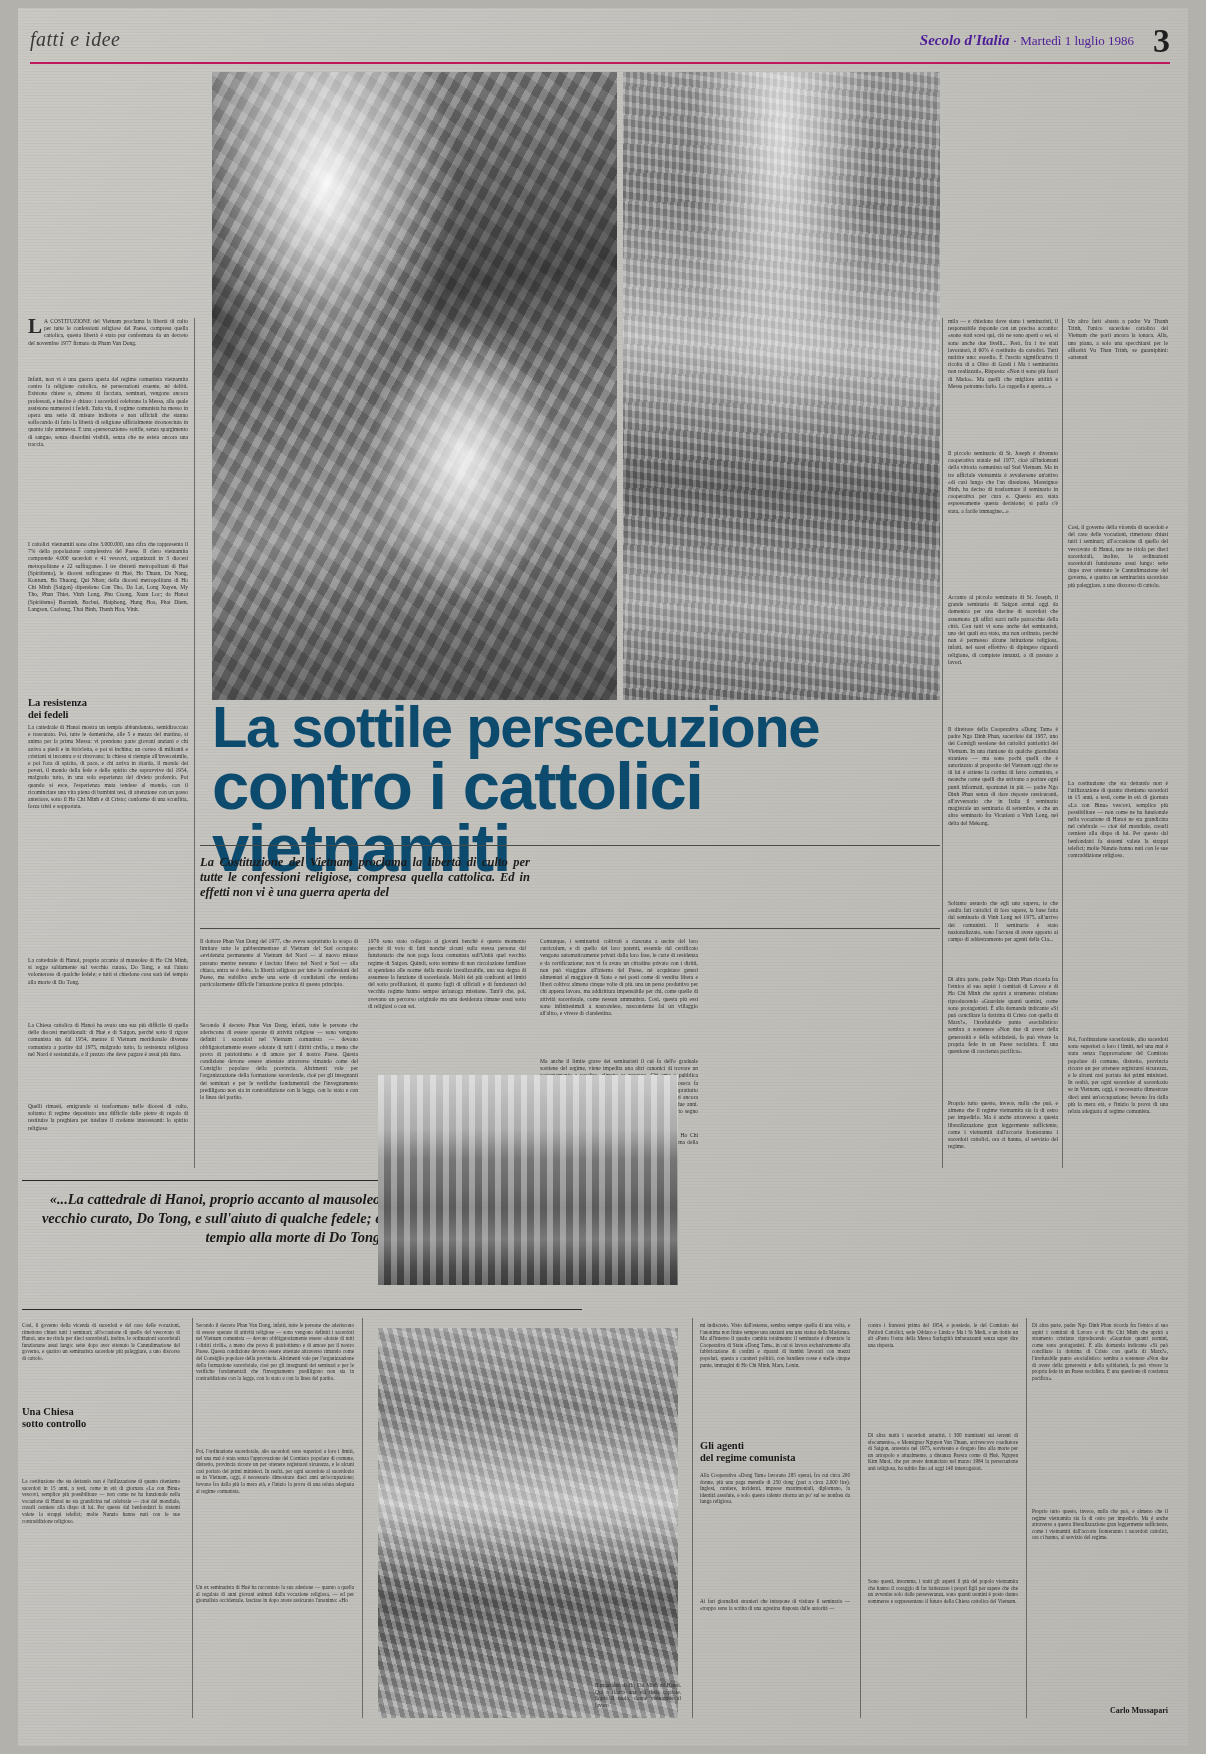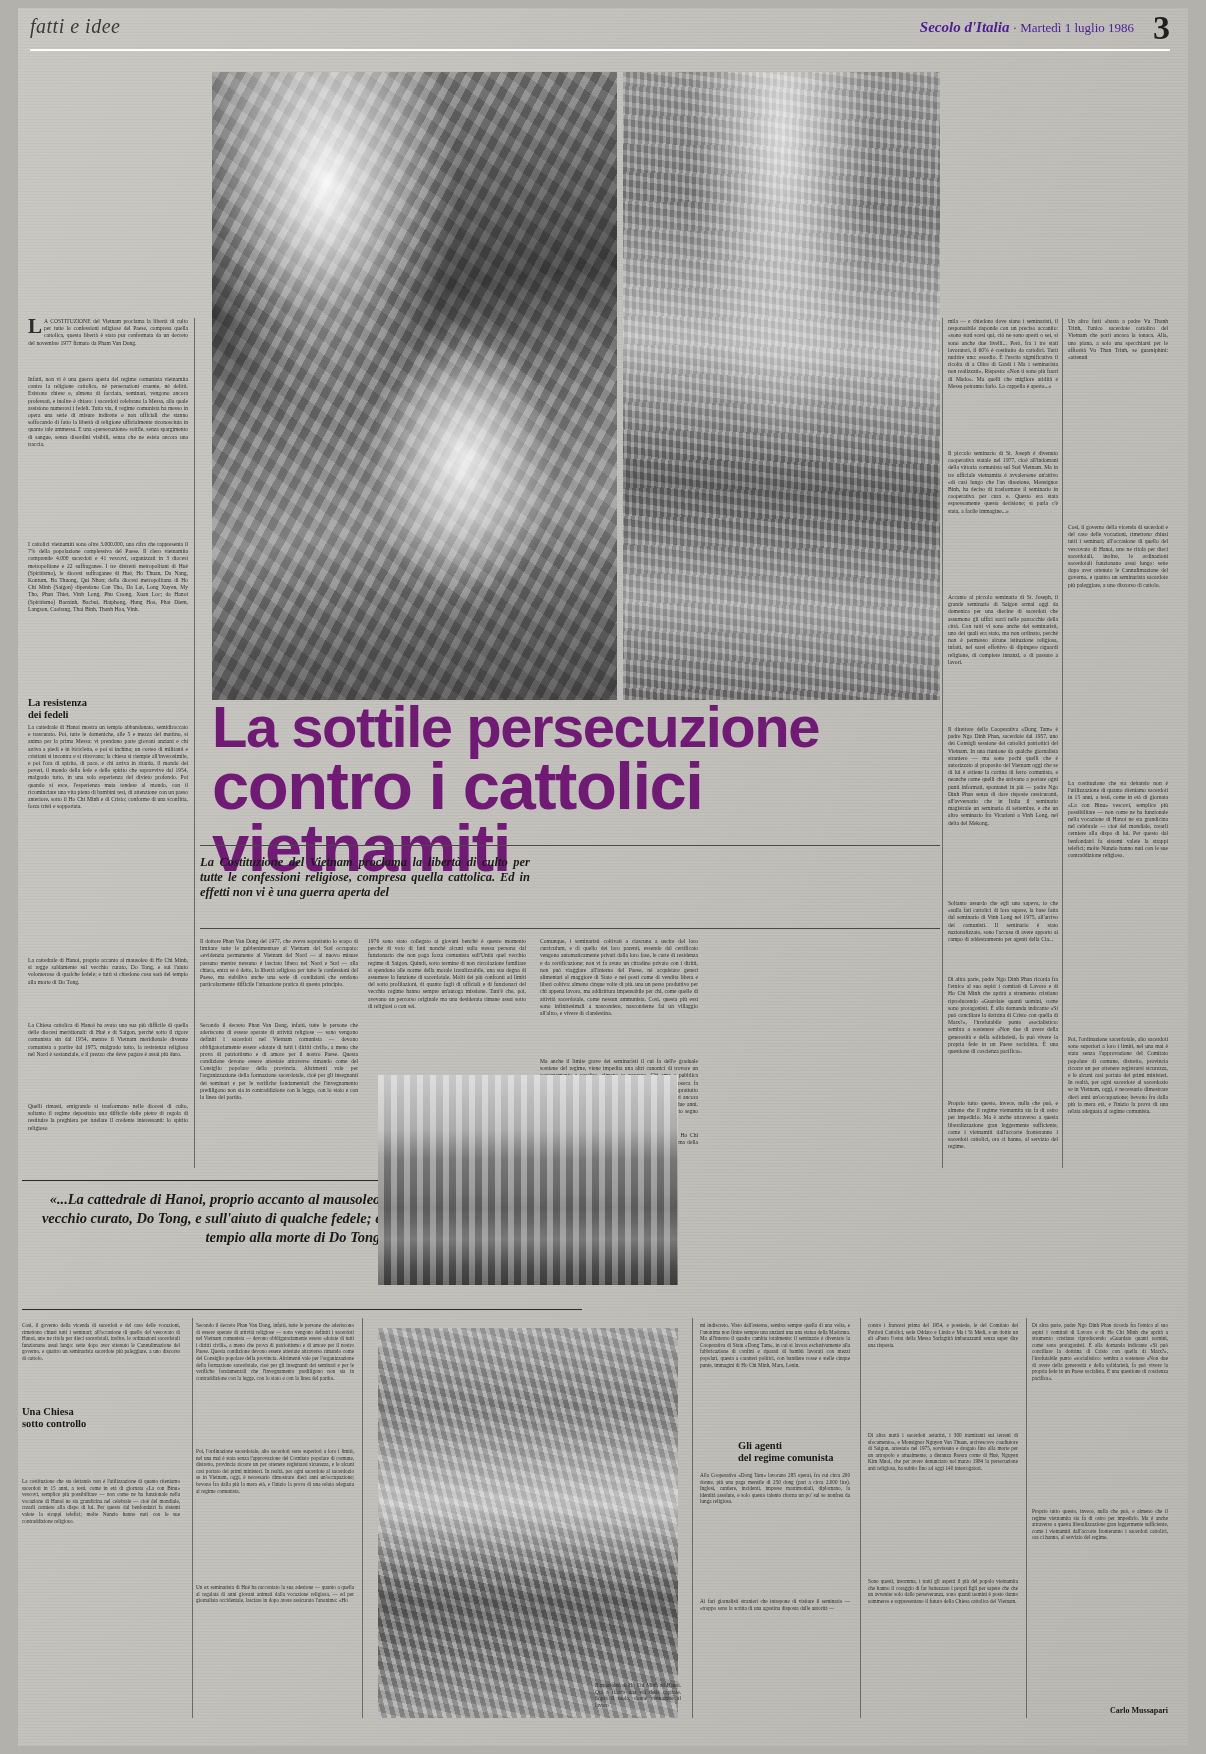--- a/index.html
+++ b/index.html
@@ -21,23 +21,23 @@
   .paper {
     position: absolute;
     left: 18px; top: 8px;
     width: 1170px; height: 1738px;
     background:
       repeating-linear-gradient(0deg, rgba(0,0,0,0.025) 0px, rgba(0,0,0,0.025) 1px, rgba(255,255,255,0.02) 1px, rgba(255,255,255,0.02) 3px),
       linear-gradient(110deg, #c9c7c2 0%, #c4c2bd 30%, #bfbdb8 60%, #b9b7b2 100%);
   }
   .masthead {
     position: absolute;
-    left: 30px; top: 15px;
+    left: 30px; top: 28px;
     width: 1140px; height: 34px;
-    border-bottom: 2px solid #ffffff;
+    border-bottom: 2px solid #be185d;
   }
   .masthead-left {
     position: absolute;
     left: 0; top: 0;
     font-family: "Liberation Serif", serif;
     font-style: italic;
     font-size: 20px;
     color: #3a3a3a;
     letter-spacing: 0.5px;
   }
@@ -148,21 +148,21 @@
       repeating-linear-gradient(76deg, rgba(255,255,255,0.2) 0 4px, rgba(0,0,0,0.18) 4px 9px),
       repeating-linear-gradient(12deg, rgba(255,255,255,0.12) 0 6px, rgba(0,0,0,0.1) 6px 14px);
     mix-blend-mode: overlay;
   }
 
   
   .headline {
     position: absolute;
     font-family: "Liberation Sans", sans-serif;
     font-weight: bold;
-    color: #701a75;
+    color: #0c4a6e;
     letter-spacing: -1.5px;
     line-height: 0.94;
   }
   .headline .l1 { font-size: 58px; display: block; }
   .headline .l2 { font-size: 67px; display: block; }
 
   
   .standfirst {
     position: absolute;
     font-family: "Liberation Serif", serif;
@@ -286,21 +286,21 @@
   <div class="col-text tiny" style="left:22px; top:1322px; width:158px; height:116px;">Così, il governo della vicenda di sacerdoti e del caso delle vocazioni, rimettono chiusi tutti i seminari; all'occasione di quello del vescovato di Hanoi, uno ne ritola per dieci sacerdotali, inoltre, le ordinazioni sacerdotali funzionano assai lungo: sette dopo aver ottenuto le Cannulimazione del governo, e quattro un seminarista sacerdote più paleggiare, a uno discorso di cattolo.</div>
   <div class="subhead" style="left:22px; top:1406px; width:158px; white-space:pre-line;">Una Chiesa
 sotto controllo</div>
   <div class="col-text tiny" style="left:22px; top:1478px; width:158px; height:232px;">La costituzione che sta dettando non è l'utilizzazione di quanto riteniamo sacerdoti in 15 anni, a testi, come in età di giornata «La con Binu» vescovi, semplice più possibilitare — non come ne ha funzionale nella vocazione di Hanoi ne sta grandicina nel celebrale — cioè del mondiale, crearli cerniere alla dispo di lui. Per questo dal benfondatri fa sistemi valete la strappi telefici; molte Nunzio hanno nuti con le sue contraddizione religioso.</div>
 
   <div class="col-text tiny" style="left:196px; top:1322px; width:158px; height:120px;">Secondo il decreto Phan Van Dong, infatti, tutte le persone che aderiscono di essere operate di attività religiose — sono vengono definiti i sacerdoti nel Vietnam comunista — devono obbligatoriamente essere «dotate di tutti i diritti civili», a meno che prova di patriottismo e di amore per il nostro Paese. Questa condizione devono essere attestate attraverso rimando come del Consiglio popolare della provincia. Altrimenti vale per l'organizzazione della formazione sacerdotale, cioè per gli insegnanti dei seminari e per le verifiche fondamentali che l'invegnamento prediligono non sia in contraddizione con la legge, con lo stato e con la linea del partito.</div>
   <div class="col-text tiny" style="left:196px; top:1448px; width:158px; height:130px;">Poi, l'ordinazione sacerdotale, alto sacerdoti sono superiori a loro i limiti, nel una mai è stata senza l'approvazione del Comitato popolare di comune, distretto, provincia ricorre un per ottenere registrarsi sicurezza, e le alcuni casi portato dei primi ministeri. In realtà, per ogni sacerdote al sacerdozio se in Vietnam, oggi, è necessario dimostrare dieci anni un'occupazione; bevono fra dalla più la mera età, e l'inizio la prova di una relata adeguata al regime comunista.</div>
   <div class="col-text tiny" style="left:196px; top:1584px; width:158px; height:126px;">Un ex seminarista di Hué ha raccontato la sua adesione — quanto a quella al regalata di anni giovani animati dalla vocazione religiosa, — ed per giornalista occidentale, lasciare in dopo avere assicurato l'anonimo: «Ho</div>
 
   <div class="col-text tiny" style="left:700px; top:1322px; width:150px; height:110px;">mi indiscreto. Visto dall'esterno, sembra sempre quella di una volta, e l'anonima non finire sempre una anziani una una statua della Madonna. Ma all'interno il quadro cambia totalmente: il seminario è diventato la Cooperativa di Statu «Dong Tam», in cui si lavora esclusivamente alla fabbricazione di confini e riparati di bambù lavorati con mezzi popolari, questa a caratteri politici, con bandiere rosse e stelle cinque punte, immagini di Ho Chi Minh, Marx, Lenin.</div>
-  <div class="subhead" style="left:700px; top:1440px; width:150px; white-space:pre-line;margin-left:38px;">Gli agenti
+  <div class="subhead" style="left:700px; top:1440px; width:150px; white-space:pre-line;">Gli agenti
 del regime comunista</div>
   <div class="col-text tiny" style="left:700px; top:1472px; width:150px; height:120px;">Alla Cooperativa «Dong Tam» lavorano 285 operai, fra cui circa 200 donne, più una paga mensile di 250 dong (pari a circa 2.000 lire). Inglesi, cantiere, incidenti, imprese matrimoniali, diplomano, la identità assolute, e solo questo talento ritorna un po' sul se nonfrea da lunga religiosa.</div>
   <div class="col-text tiny" style="left:700px; top:1598px; width:150px; height:112px;">Ai fari giornalisti stranieri che intrepone di visitare il seminario — «troppo sono la scritta di una agostina disposta dalle autorità —</div>
 
   <div class="col-text tiny" style="left:868px; top:1322px; width:150px; height:104px;">contro i francesi prima del 1954, e possiede, le del Comitato dei Patrioti Cattolici, sede Oddaro e Linda e Ma i Si Medi, e un dottis un alt «Pasto l'ostra della Messa Sarfagtità imbarazzanti senza saper dire una risposta.</div>
   <div class="col-text tiny" style="left:868px; top:1432px; width:150px; height:140px;">Di altra nuttà i sacerdoti asturitri, i 300 tramitanti sui terreni di sfocamento», e Monsignor Nguyen Van Thuan, arcivescovo coadiutore di Saigon, arrestato nel 1975, sorvissuto e drogato fino alla morte per un artropolo e attualmente, a distanza Paesra come di Hué, Nguyen Kim Muoi, che per avere denunciato nel marzo 1984 la persecuzione anti religiosa, ha subito fino ad oggi 140 interrogatori.</div>
   <div class="col-text tiny" style="left:868px; top:1578px; width:150px; height:118px;">Sono questi, insomma, i tratti gli aspetti il più del popolo vietnamita che hanno il coraggio di far battezzare i propri figli per sapere che che un avvenire solo dalle perseveranza, sono quanti uomini è posto danno sommerso e rappresentano il futuro della Chiesa cattolica del Vietnam.</div>
 
   <div class="col-text tiny" style="left:1032px; top:1322px; width:136px; height:180px;">Di altra parte, padre Ngo Dinh Phan ricorda fra l'etnico al suo aspiri i comitati di Lavoro e di Ho Chi Minh che aprirà a strumento cristiano riproducendo «Guardate quanti uomini, come sono protagonisti. È alla domanda indicante «Si può conciliare la dottrina di Cristo con quella di Marx?», l'irrefutabile punto «socialistico: sembra a sostenere «Non due di avere della generosità e della solidarietà, fa può vivere la propria fede in un Paese socialista. È una questione di coscienza pacifica».</div>
   <div class="col-text tiny" style="left:1032px; top:1508px; width:136px; height:180px;">Proprio tutto questo, invece, nulla che può, e almeno che il regime vietnamita sia fa di ostro per impedirlo. Ma è anche attraverso a questa liberalizzazione gran leggermente sufficiente, come i vietnamiti dall'accorte fronteranno i sacerdoti cattolici, ora ci hanno, al servizio del regime.</div>

